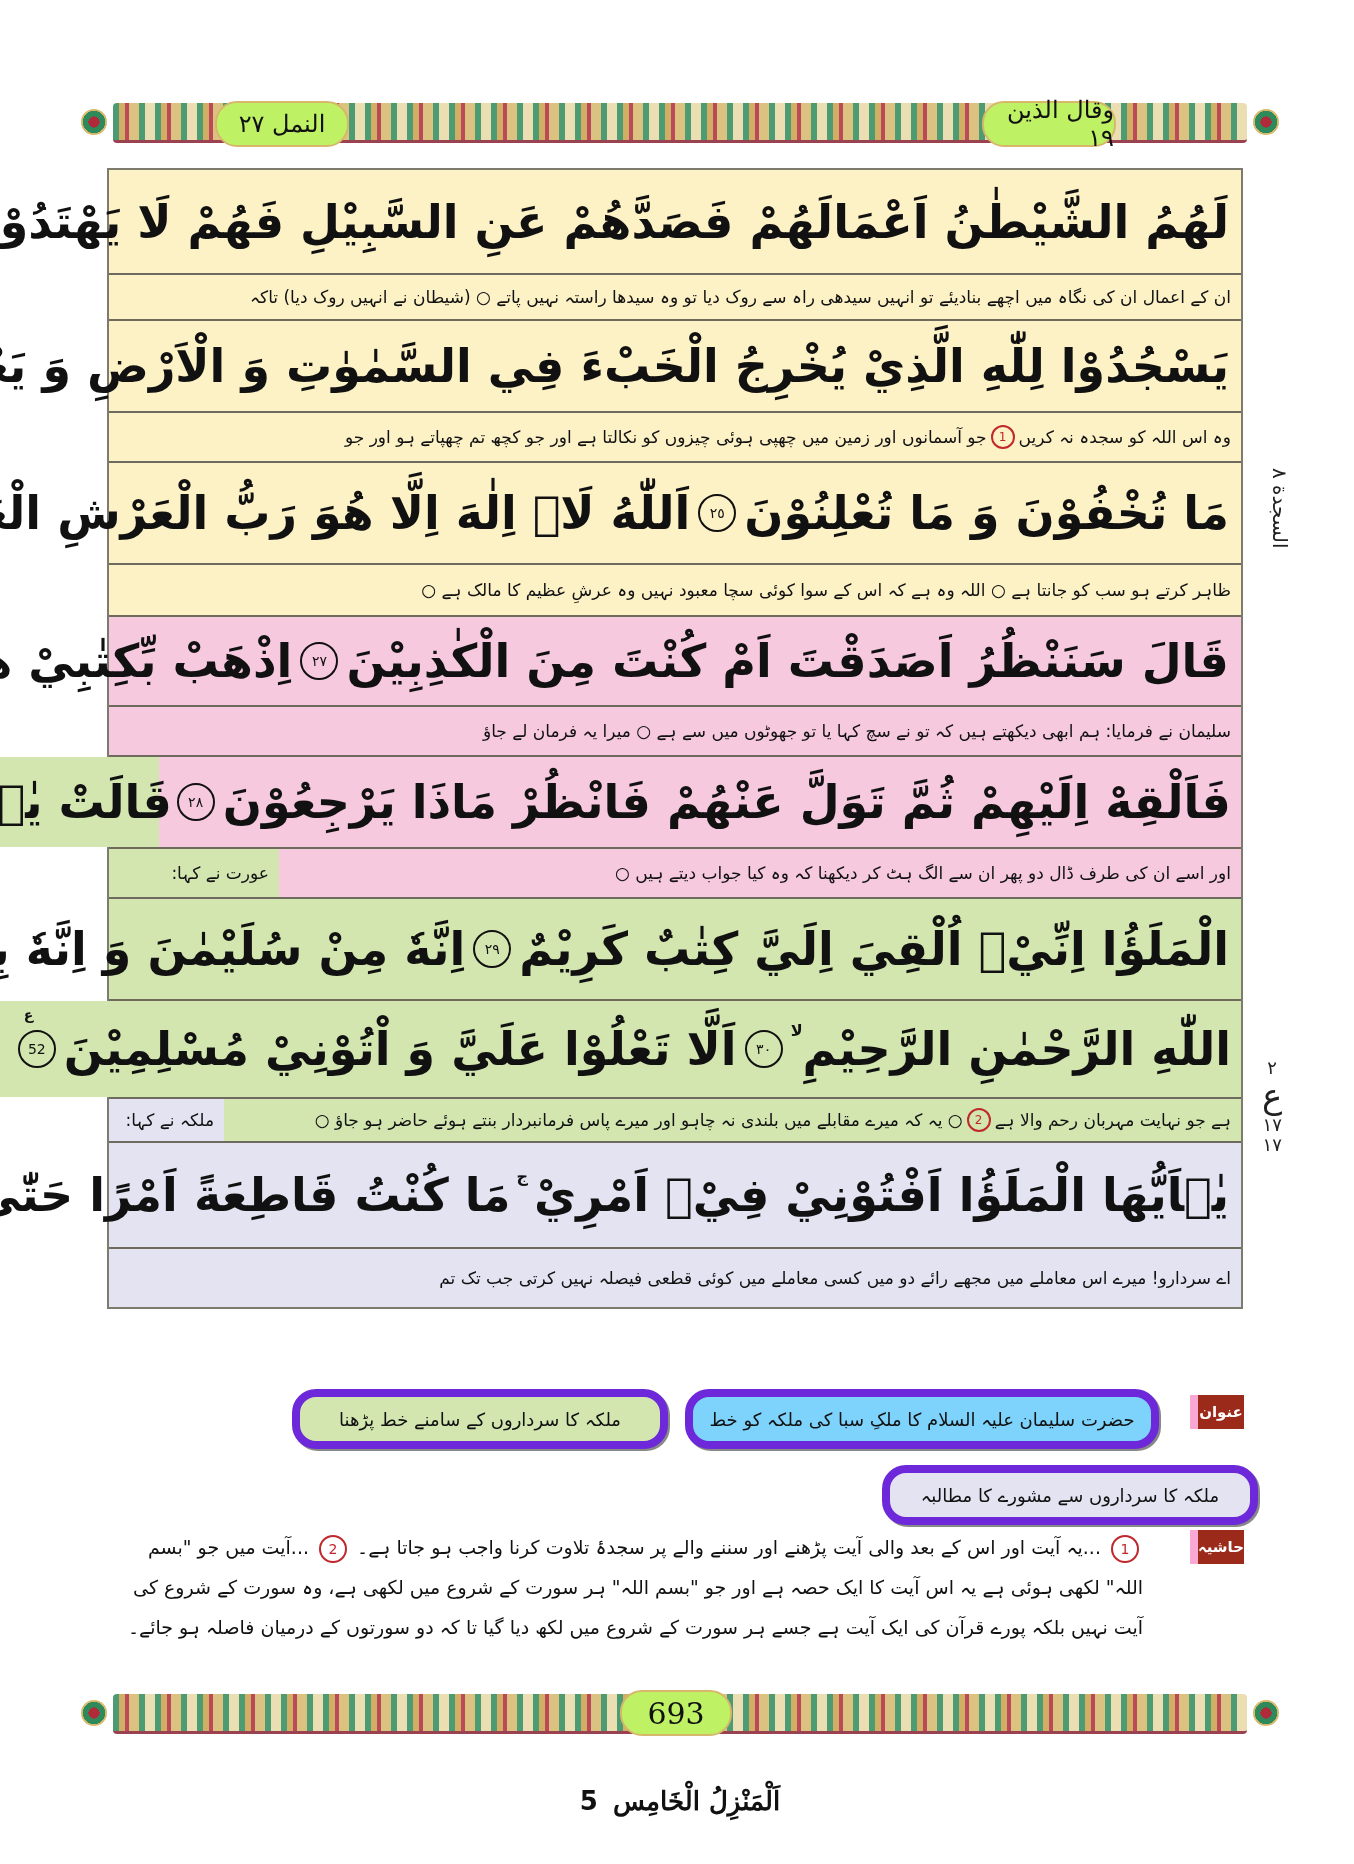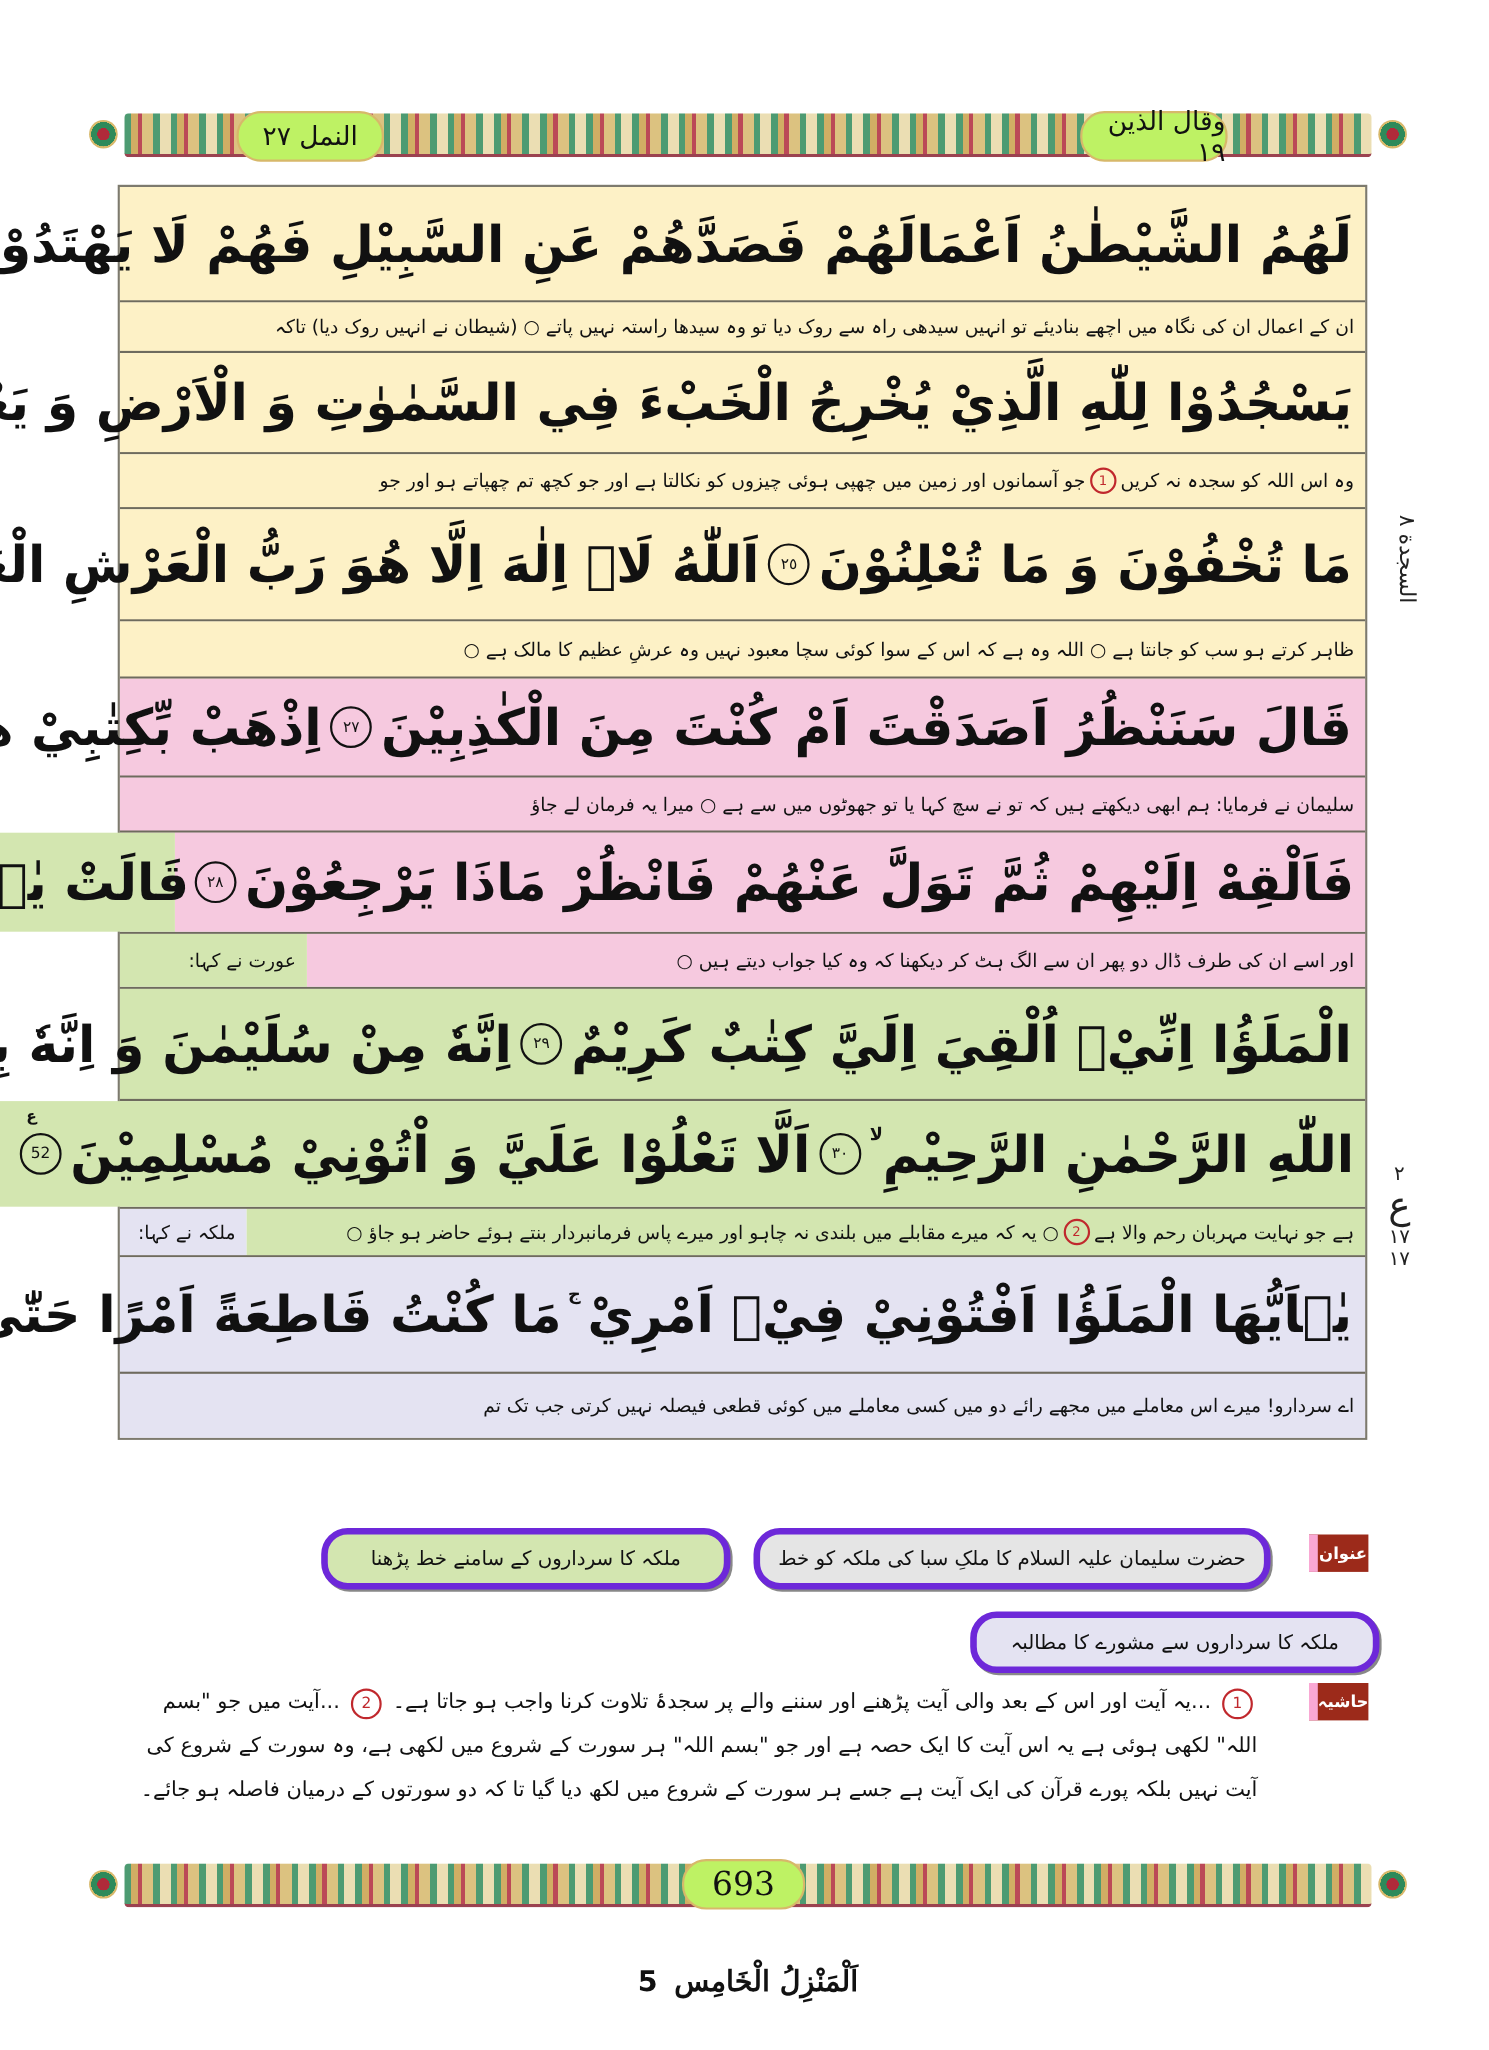--- a/index.html
+++ b/index.html
@@ -35,21 +35,21 @@
   .green { background: #d3e6b0; }
   .lav { background: #e4e3f2; }
   .marker { display: inline-flex; width: 34px; height: 34px; border: 2px solid #111; border-radius: 50%;
     align-items: center; justify-content: center; font-size: 14px; font-weight: normal; margin: 0 8px; }
   .fn-ref { display: inline-flex; width: 20px; height: 20px; border: 2px solid #c0282d; color: #c0282d;
     border-radius: 50%; font-size: 12px; align-items: center; justify-content: center; margin: 0 4px; vertical-align: super; }
 
   .margin-note { position: absolute; font-size: 20px; color: #222; writing-mode: vertical-rl; }
   #sajda-margin { left: 1268px; top: 468px; }
   #ruku-margin { left: 1262px; top: 1058px; writing-mode: horizontal-tb; text-align: center; font-size: 18px; line-height: 1.1; }
-  .pill { position: absolute; height: 44px; border-radius: 24px; border: 6px solid #6d28d9;
+  .pill { position: absolute; height: 44px; border-radius: 24px; border: 8px solid #6d28d9;
     display: flex; align-items: center; justify-content: center; font-size: 18px; box-shadow: 2px 2px 0 #888; }
   .label-tag { position: absolute; height: 34px; width: 46px; background: #9c2a1a; color: #fff; font-size: 15px;
     display: flex; align-items: center; justify-content: center; border-left: 8px solid #f9a8d4; font-weight: bold; }
 
   #footnotes { position: absolute; left: 108px; top: 1527px; width: 1135px; direction: rtl;
     font-size: 19px; line-height: 40px; }
   #footnotes .fn-circle { display: inline-flex; width: 24px; height: 24px; border: 2px solid #c0282d; color: #c0282d;
     border-radius: 50%; font-size: 14px; align-items: center; justify-content: center; margin: 0 4px; }
 
   #manzil { position: absolute; left: 560px; top: 1786px; width: 240px; text-align: center;
@@ -174,21 +174,21 @@
 
 <div class="margin-note" id="sajda-margin">السجدة ٨</div>
 <div class="margin-note" id="ruku-margin">
   <div>٢</div>
   <div style="font-size:34px;">ع</div>
   <div>١٧</div>
   <div>١٧</div>
 </div>
 
 <div class="label-tag" style="left:1190px;top:1395px;">عنوان</div>
-<div class="pill" style="left:685px;top:1389px;width:458px;background:#e5e5e5;direction:rtl;">حضرت سلیمان علیہ السلام کا ملکِ سبا کی ملکہ کو خط</div>
+<div class="pill" style="left:685px;top:1389px;width:458px;background:#7dd3fc;direction:rtl;">حضرت سلیمان علیہ السلام کا ملکِ سبا کی ملکہ کو خط</div>
 <div class="pill" style="left:292px;top:1389px;width:360px;background:#d3e6b0;direction:rtl;">ملکہ کا سرداروں کے سامنے خط پڑھنا</div>
 <div class="pill" style="left:882px;top:1465px;width:360px;background:#e4e3f2;direction:rtl;">ملکہ کا سرداروں سے مشورے کا مطالبہ</div>
 
 <div class="label-tag" style="left:1190px;top:1530px;">حاشیہ</div>
 <div id="footnotes">
   <div style="padding-right:100px;">
     <span class="fn-circle">1</span>
     <span>...یہ آیت اور اس کے بعد والی آیت پڑھنے اور سننے والے پر سجدۂ تلاوت کرنا واجب ہو جاتا ہے۔</span>
     <span class="fn-circle">2</span>
     <span>...آیت میں جو "بسم اللہ" لکھی ہوئی ہے یہ اس آیت کا ایک حصہ ہے اور جو "بسم اللہ" ہر سورت کے شروع میں لکھی ہے، وہ سورت کے شروع کی آیت نہیں بلکہ پورے قرآن کی ایک آیت ہے جسے ہر سورت کے شروع میں لکھ دیا گیا تا کہ دو سورتوں کے درمیان فاصلہ ہو جائے۔</span>

